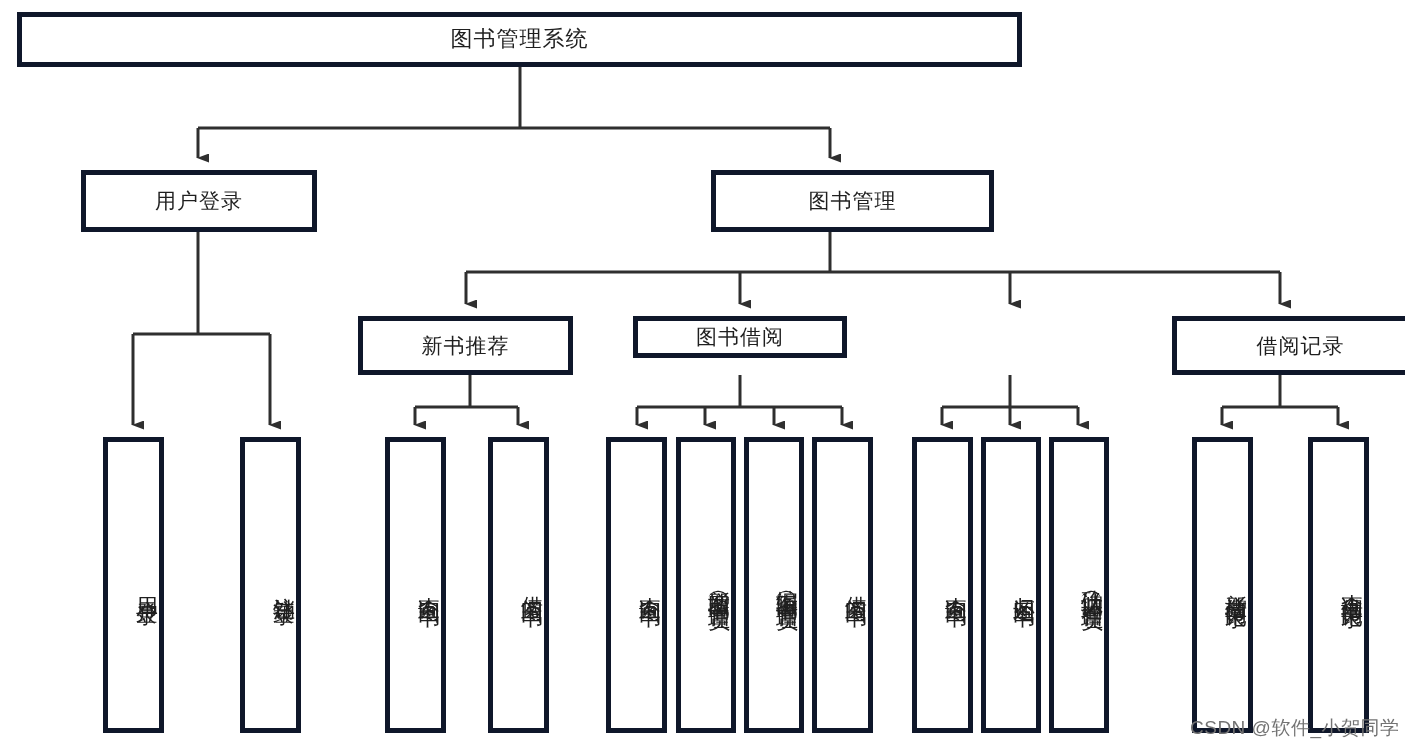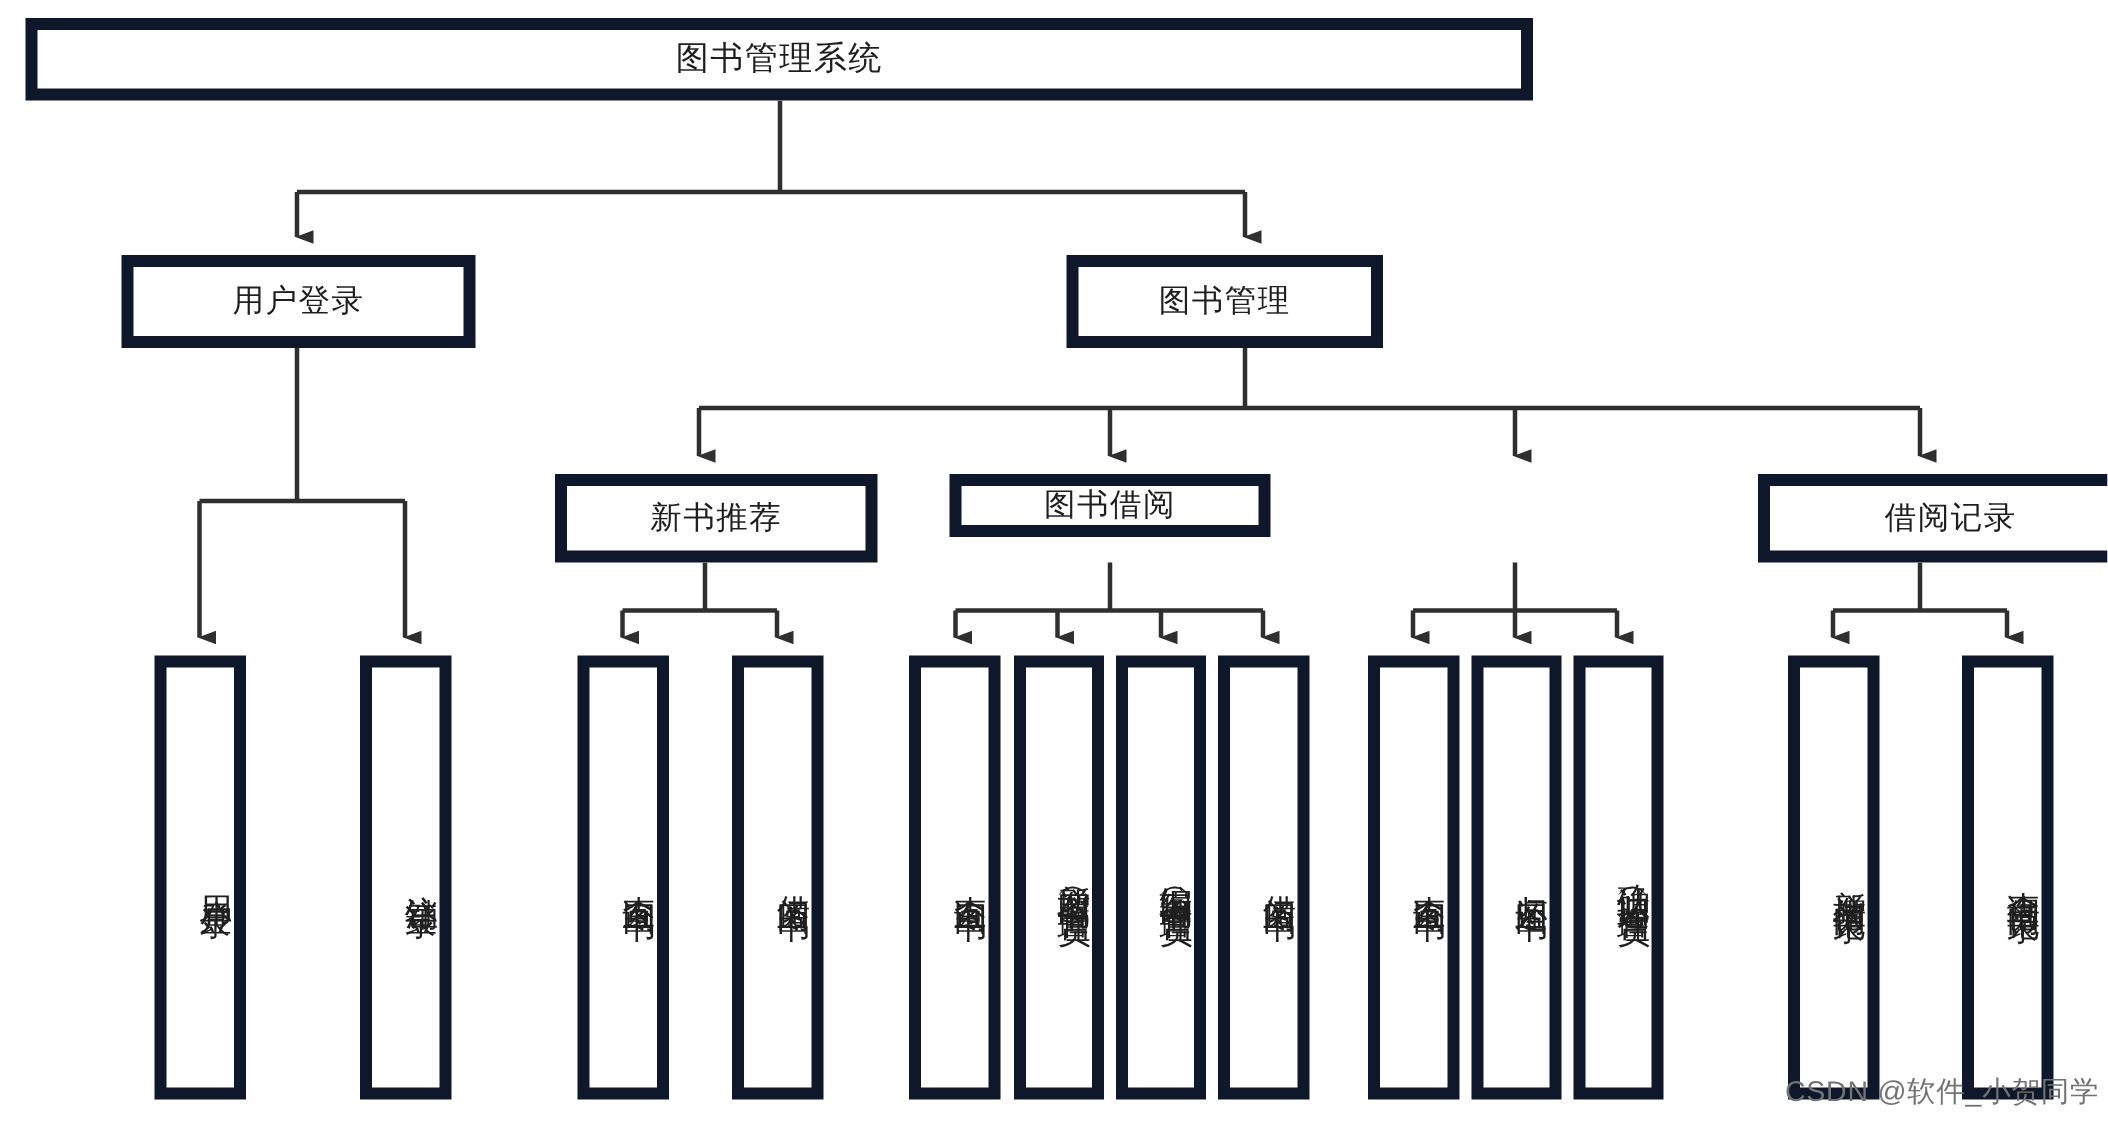--- a/index.html
+++ b/index.html
@@ -23,21 +23,21 @@
     left: 0;
     top: 0;
     width: 1405px;
     height: 747px;
     pointer-events: none;
   }
   .node {
     position: absolute;
     box-sizing: border-box;
     background: #ffffff;
-    border: 8px solid #0f172a;
+    border: 5px solid #0f172a;
     display: flex;
     align-items: center;
     justify-content: center;
     text-align: center;
     color: #1f1f1f;
   }
   .node.horiz {
     font-size: 21px;
     letter-spacing: 1px;
     line-height: 1.2;
@@ -124,25 +124,25 @@
     </g>
   </svg>
 
   <div class="node horiz root" style="left:17px; top:12px; width:1005px; height:55px;">
     <span>图书管理系统</span>
   </div>
 
   <div class="node horiz" style="left:81px; top:170px; width:236px; height:62px;">
     <span>用户登录</span>
   </div>
-  <div class="node horiz" style="left:711px; top:170px; width:211px; height:62px;">
+  <div class="node horiz" style="left:711px; top:170px; width:283px; height:62px;">
     <span>图书管理</span>
   </div>
 
-  <div class="node horiz" style="left:370px; top:316px; width:215px; height:59px;">
+  <div class="node horiz" style="left:358px; top:316px; width:215px; height:59px;">
     <span>新书推荐</span>
   </div>
   <div class="node horiz" style="left:633px; top:316px; width:214px; height:42px;">
     <span>图书借阅</span>
   </div>
   <div class="node horiz" style="left:1172px; top:316px; width:257px; height:59px;">
     <span>借阅记录</span>
   </div>
 
   <div class="node vert" style="left:103px; top:437px; width:61px; height:296px;">

